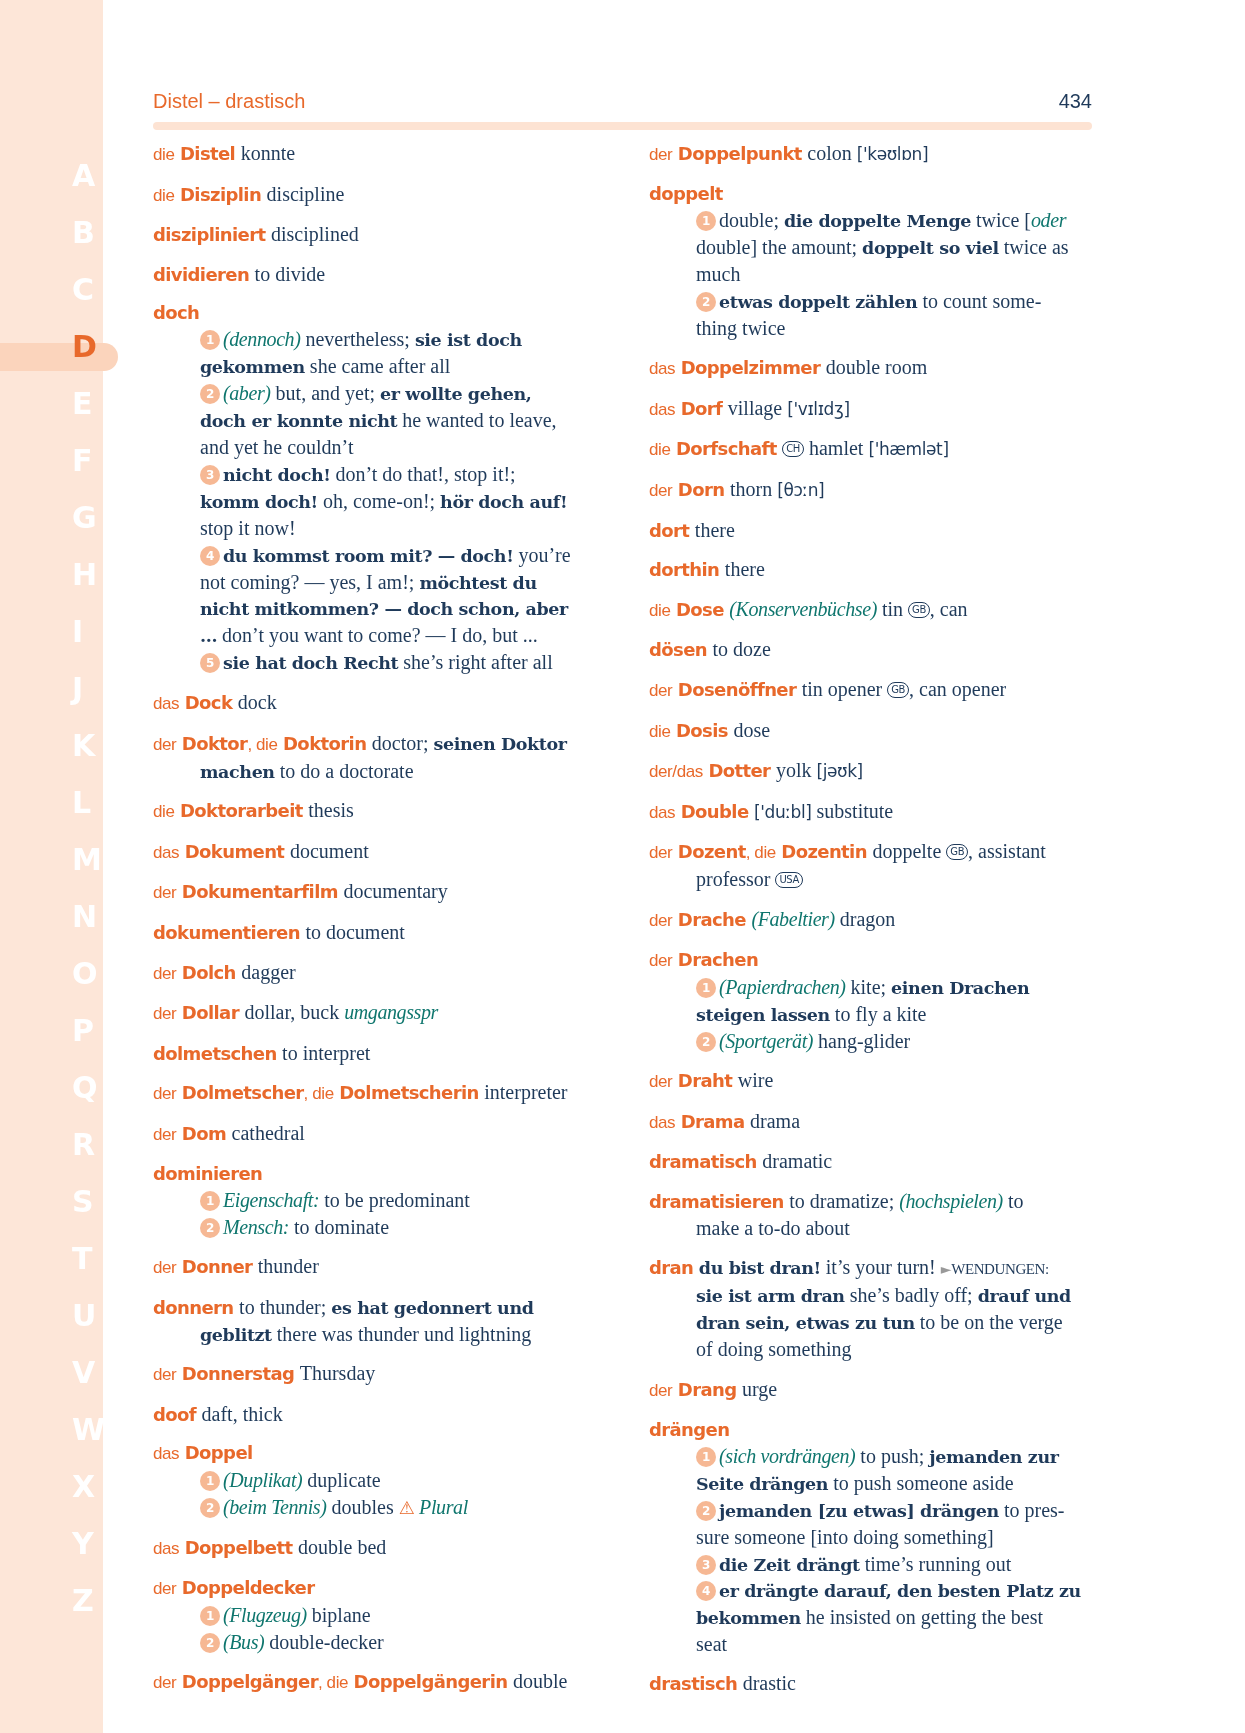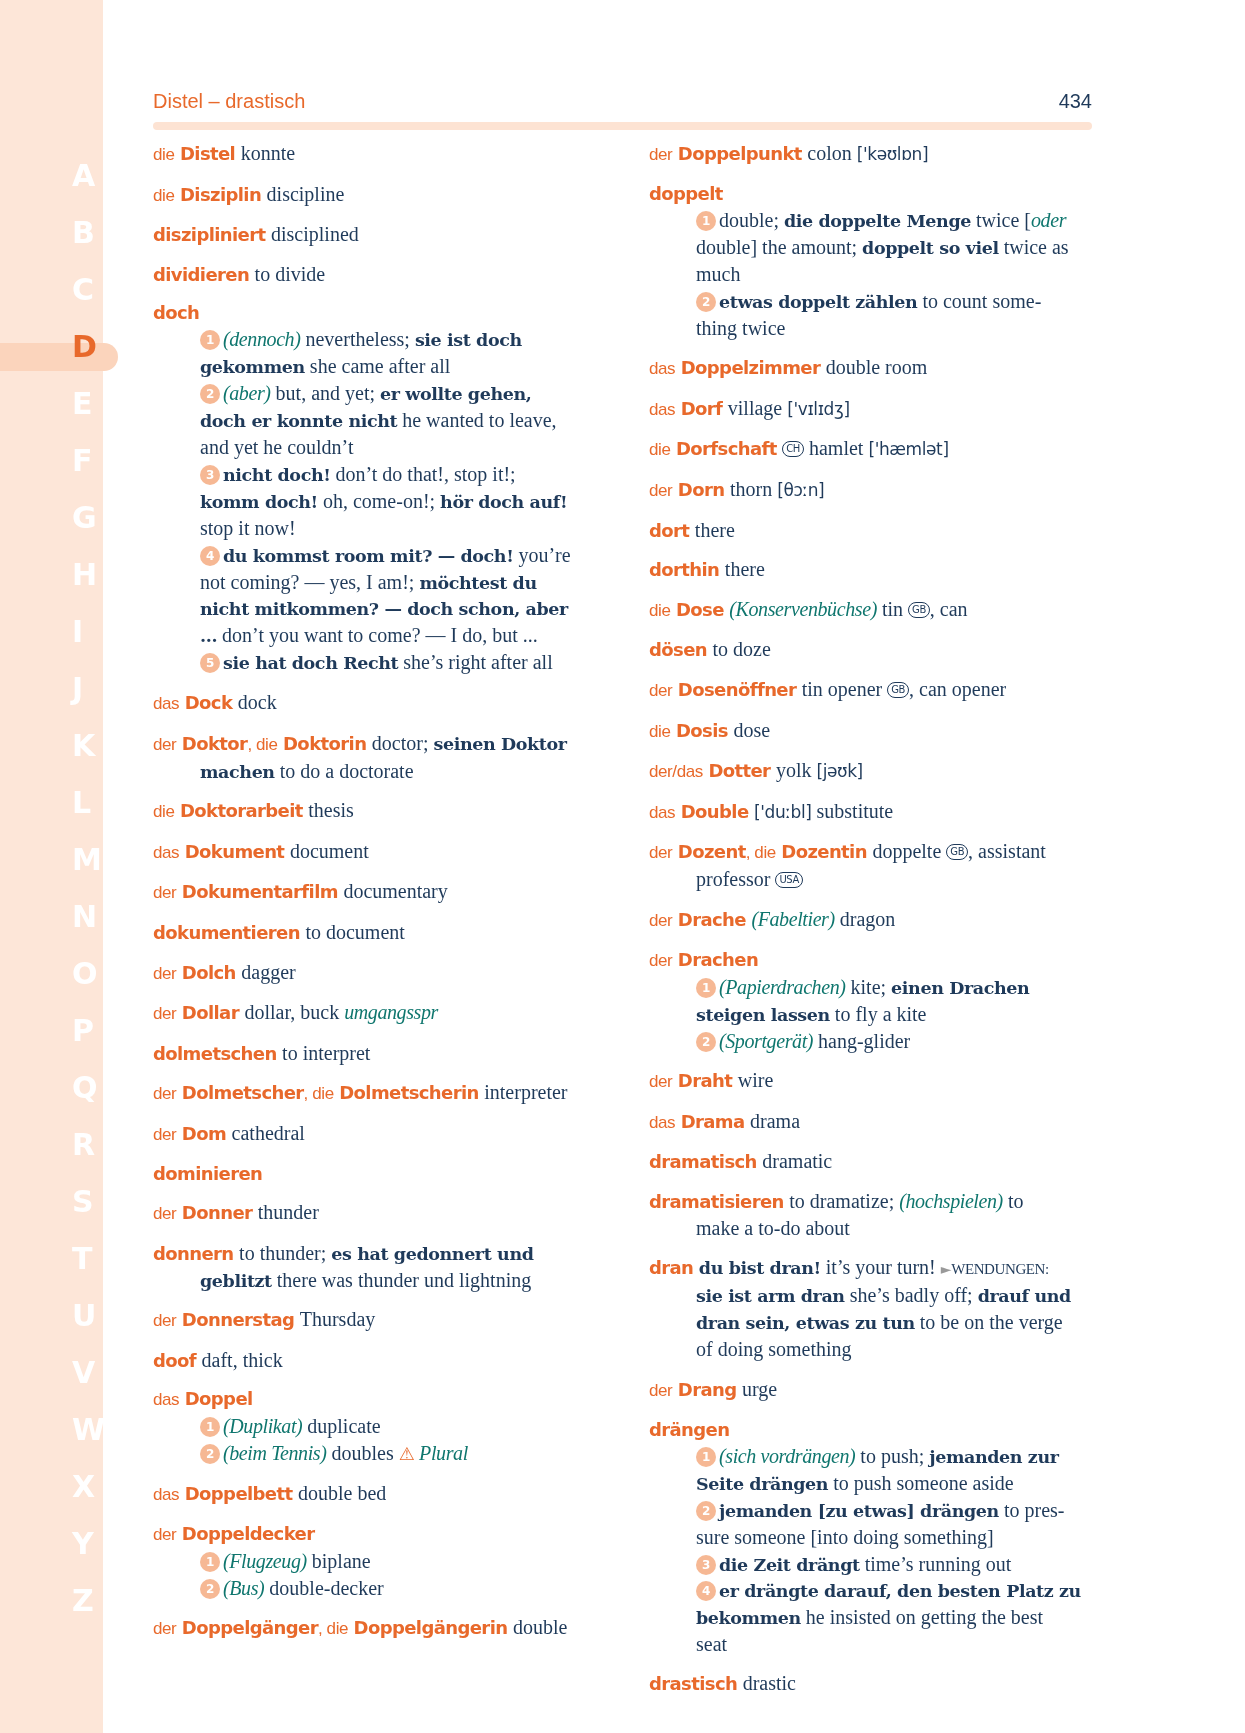--- a/index.html
+++ b/index.html
@@ -195,20 +195,24 @@
   </div>
 
   <div class="entry">
     <span class="art">der</span>
     <span class="hw">Dom</span>
     <span class="tr">cathedral</span>
   </div>
 
   <div class="entry">
     <div><span class="hw">dominieren</span></div>
+    <div class="sense">
+      <span class="num">1</span><span class="it">Eigenschaft:</span><span class="tr"> to be predominant</span><br>
+      <span class="num">2</span><span class="it">Mensch:</span><span class="tr"> to dominate</span>
+    </div>
   </div>
 
   <div class="entry">
     <span class="art">der</span>
     <span class="hw">Donner</span>
     <span class="tr">thunder</span>
   </div>
 
   <div class="entry">
     <span class="hw">donnern</span>

